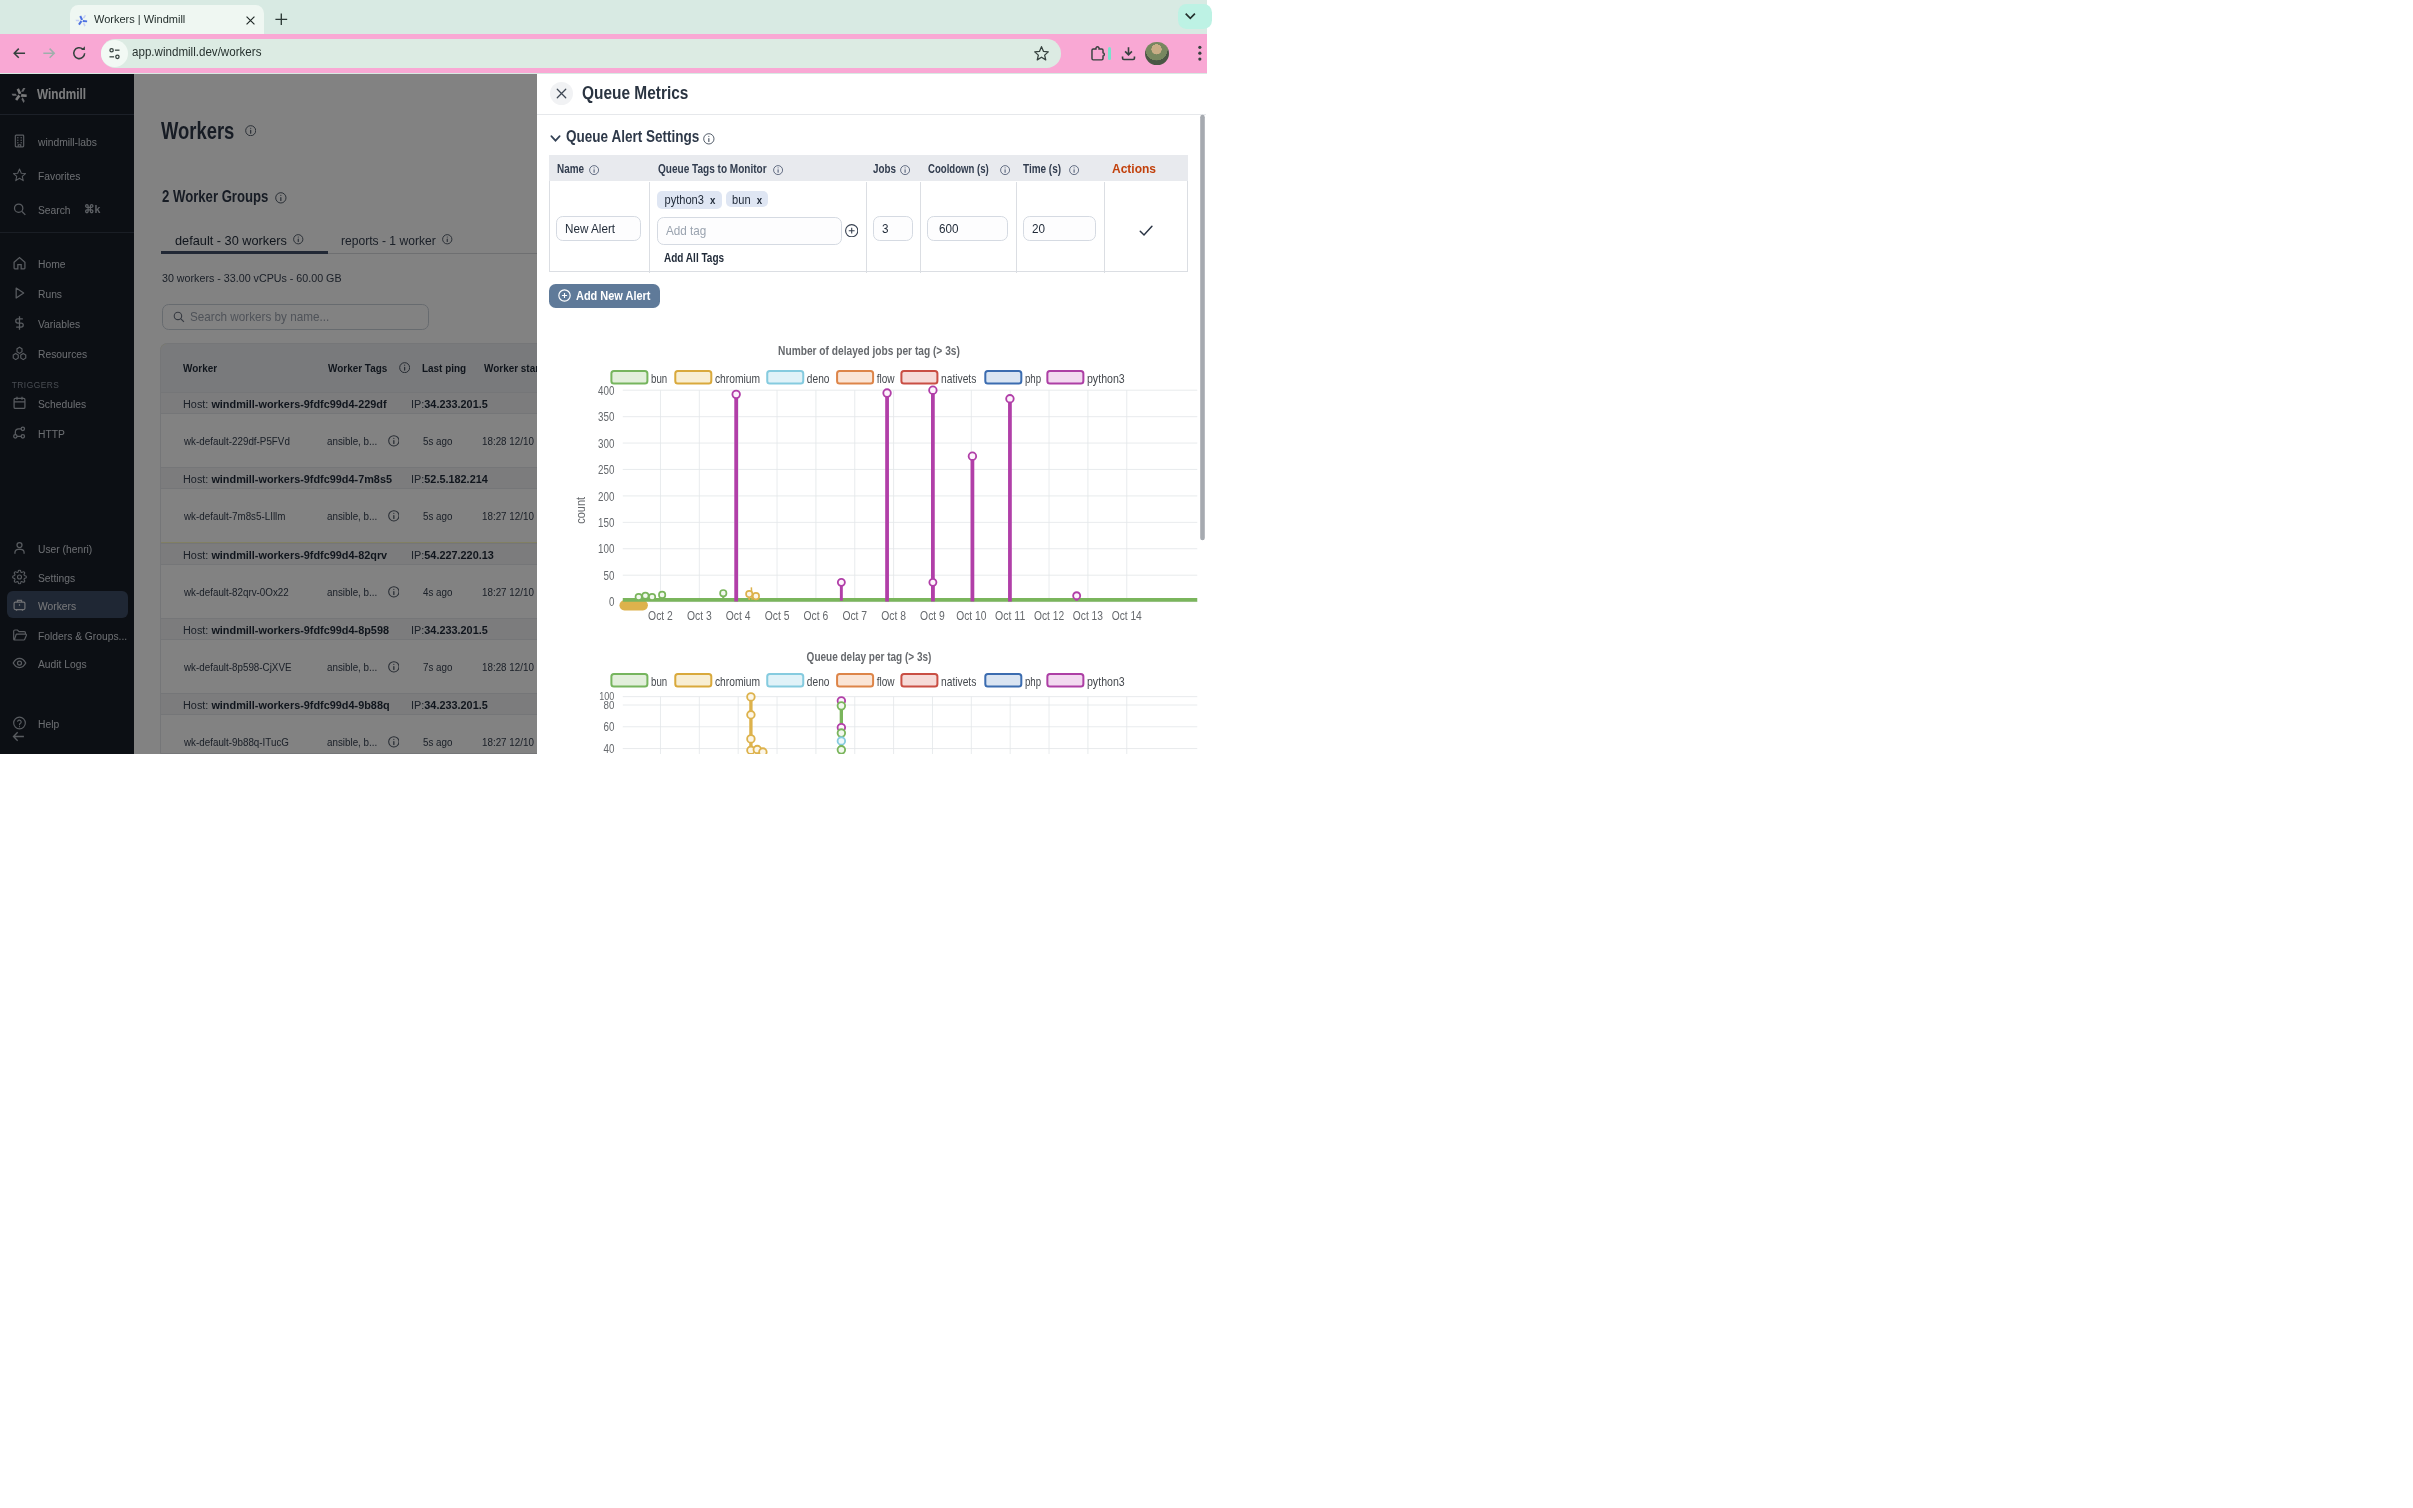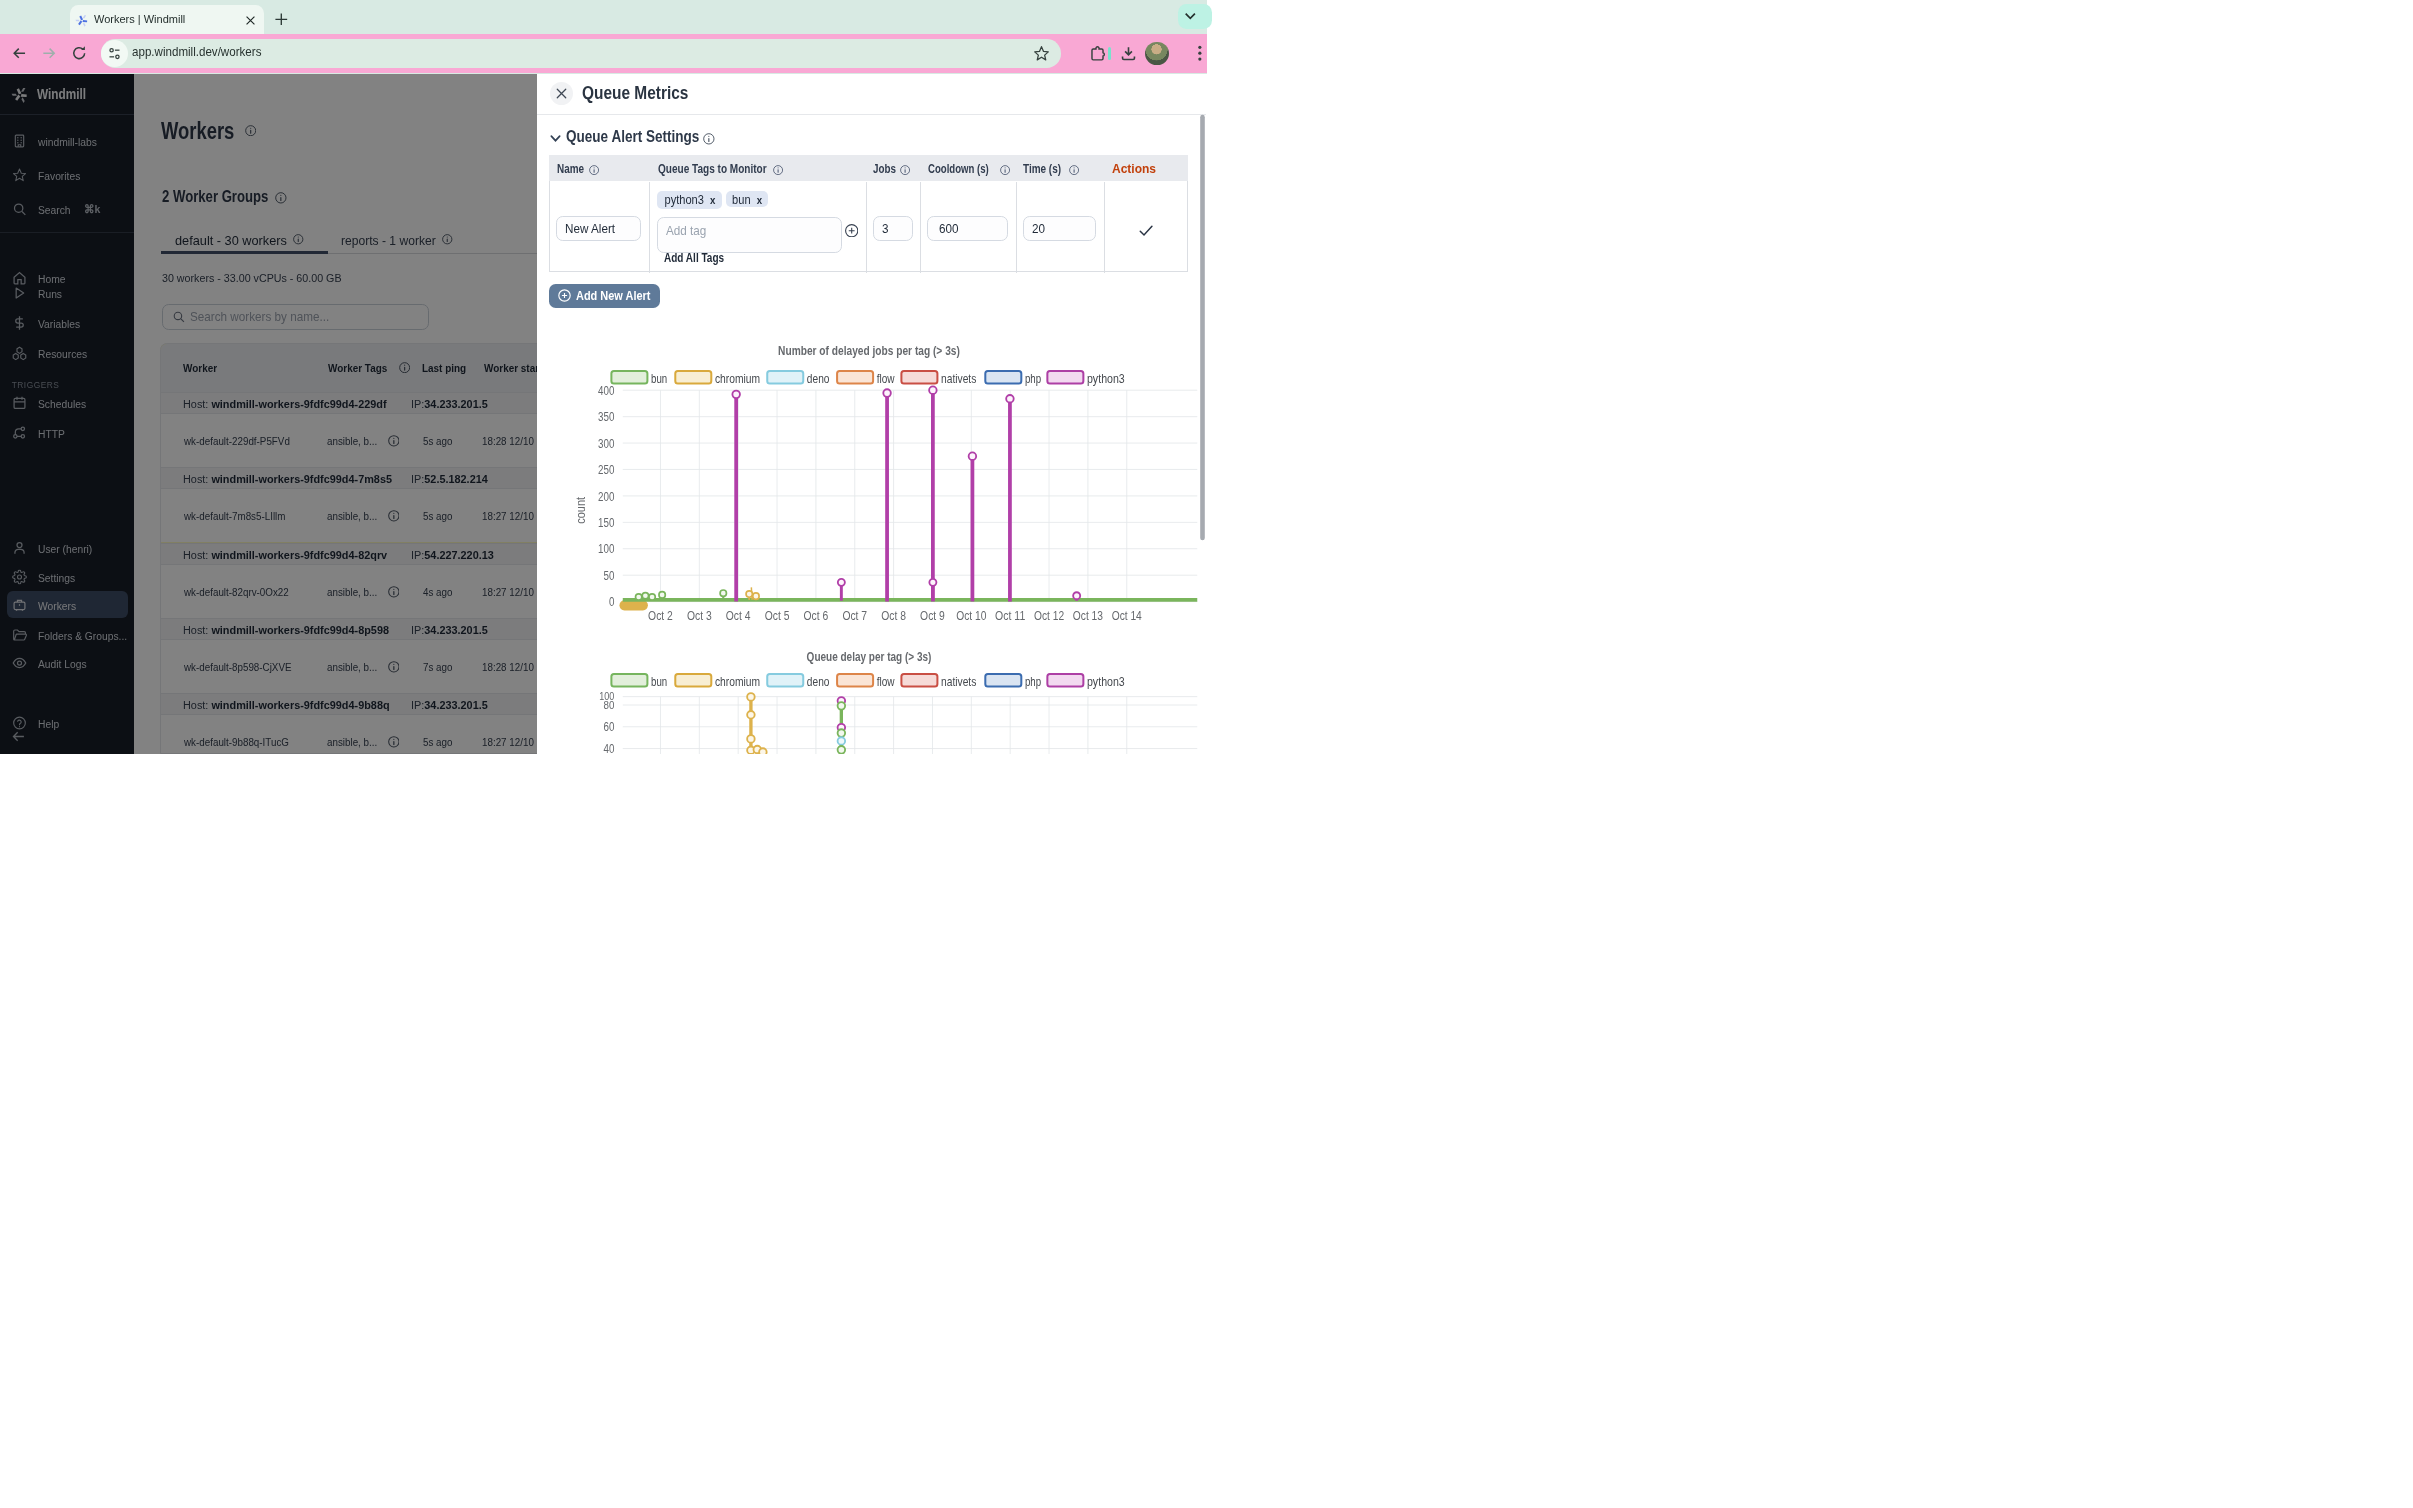--- a/index.html
+++ b/index.html
@@ -253,21 +253,21 @@
       </div>
 <div class="sbitem" style="top:121px">
         <svg width="15" height="15" viewBox="0 0 18 18" fill="none" stroke="#aeb4bd" stroke-width="1.5">
           <circle cx="8" cy="8" r="5"></circle>
           <path d="M12 12 L16 16"></path>
         </svg>
         <span class="txt">Search</span>
         <span class="abs" style="left:84px;top:50%;transform:translateY(-50%) scaleX(0.9);transform-origin:0 50%;font-weight:bold;color:#b8bec7">⌘k</span>
       </div>
 <div class="abs" style="left:0;top:158px;width:134px;height:0.8px;background:#343c4a"></div>
-<div class="sbitem" style="top:190px">
+<div class="sbitem" style="top:175px">
         <svg width="15" height="15" viewBox="0 0 18 18" fill="none" stroke="#aeb4bd" stroke-width="1.5">
           <path d="M2.5 8 L9 2.5 L15.5 8 V15 a1 1 0 0 1 -1 1 H11 v-5 H7 v5 H3.5 a1 1 0 0 1 -1 -1 Z"></path>
         </svg>
         <span class="txt">Home</span>
       </div>
 <div class="sbitem" style="top:205px">
         <svg width="15" height="15" viewBox="0 0 18 18" fill="none" stroke="#aeb4bd" stroke-width="1.5">
           <path d="M5 3 L14 9 L5 15 Z" stroke-linejoin="round"></path>
         </svg>
         <span class="txt">Runs</span>
@@ -393,21 +393,21 @@
       </svg>
 <div class="sx" style="left:486px;top:89px;font-size:12px;font-weight:bold;color:#313c4e;transform:scaleX(0.83)">Time (s)</div>
 <svg class="abs" style="left:532px;top:91px" width="10.2" height="10.2" viewBox="0 0 17 17" fill="none" stroke="#45526b" stroke-width="1.35">
         <circle cx="8.5" cy="8.5" r="7.5"></circle>
         <path d="M8.5 8 V12.2 M8.5 4.8 h.01" stroke-linecap="round" stroke-width="1.6500000000000001"></path>
       </svg>
 <div class="sx" style="left:575px;top:89px;font-size:12px;font-weight:bold;color:#c2410c;transform:scaleX(1.0)">Actions</div>
 <div class="inp" style="left:19px;top:142px;width:85px;height:25px;line-height:23.5px;padding-left:8.4px"><span>New Alert</span></div>
 <div class="ttag" style="left:120px;top:117px;width:65px;height:18px;line-height:18px"><span style="display:inline-block;transform:scaleX(0.88);transform-origin:50% 50%">python3&nbsp;&nbsp;<b style="font-size:11px">x</b></span></div>
 <div class="ttag" style="left:189px;top:117px;width:42px;height:16px;line-height:18px"><span style="display:inline-block;transform:scaleX(0.88);transform-origin:50% 50%">bun&nbsp;&nbsp;<b style="font-size:11px">x</b></span></div>
-<div class="inp" style="left:120px;top:143px;width:185px;height:36px;line-height:26px;padding-left:8.4px;color:#9aa3af"><span>Add tag</span></div>
+<div class="inp" style="left:120px;top:143px;width:185px;height:28px;line-height:26px;padding-left:8.4px;color:#9aa3af"><span>Add tag</span></div>
 <svg class="abs" style="left:308px;top:150px" width="13.4" height="13.4" viewBox="0 0 16 16" fill="none" stroke="#374151" stroke-width="1.3">
         <circle cx="8" cy="8" r="7.3"></circle>
         <path d="M8 4.5 V11.5 M4.5 8 H11.5"></path>
       </svg>
 <div class="sx" style="left:127px;top:178px;font-size:12.6px;font-weight:bold;color:#1f2937;transform:scaleX(0.795)">Add All Tags</div>
 <div class="inp" style="left:336px;top:142px;width:40px;height:25px;line-height:23.5px;padding-left:7.5px"><span>3</span></div>
 <div class="inp" style="left:390px;top:142px;width:81px;height:25px;line-height:23.5px;padding-left:11px"><span>600</span></div>
 <div class="inp" style="left:486px;top:142px;width:73px;height:25px;line-height:23.5px;padding-left:8.4px"><span>20</span></div>
 <svg class="abs" style="left:602px;top:151px" width="14.2" height="11.7" viewBox="0 0 17 14">
         <path d="M1.5 7.5 L6 12 L15.5 1.5" stroke="#2b3545" stroke-width="1.8" fill="none" stroke-linecap="round"></path>

